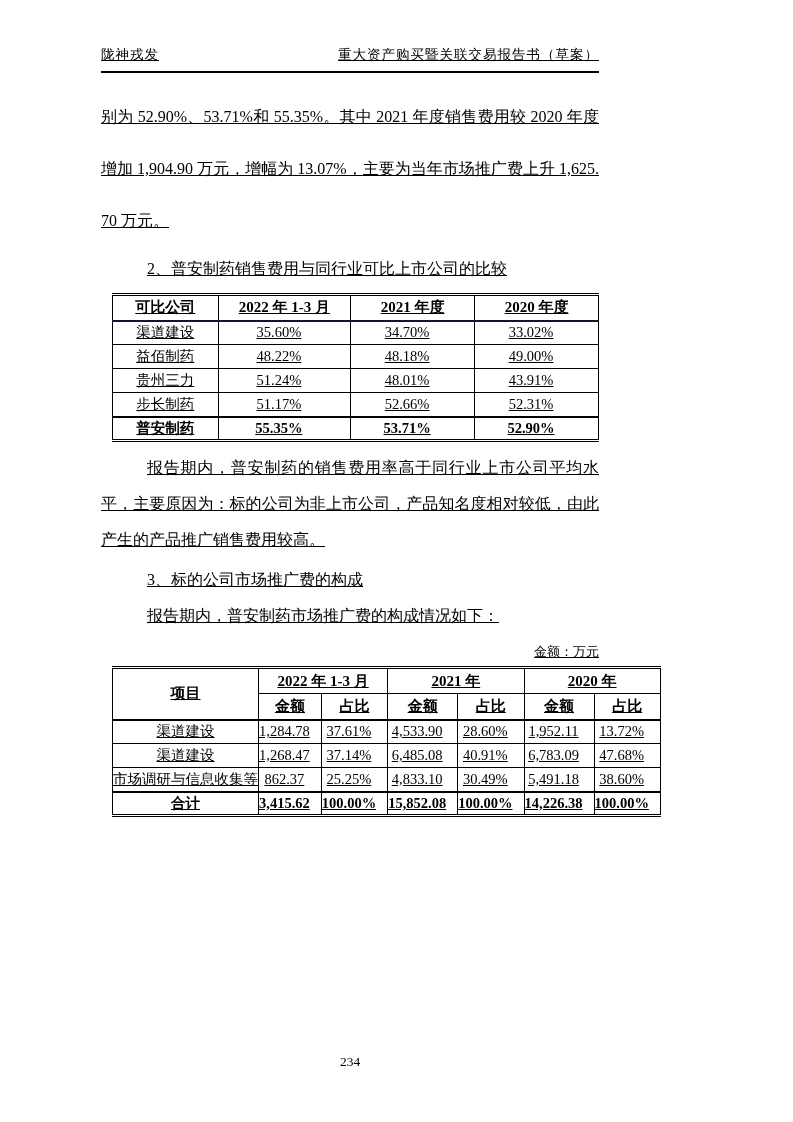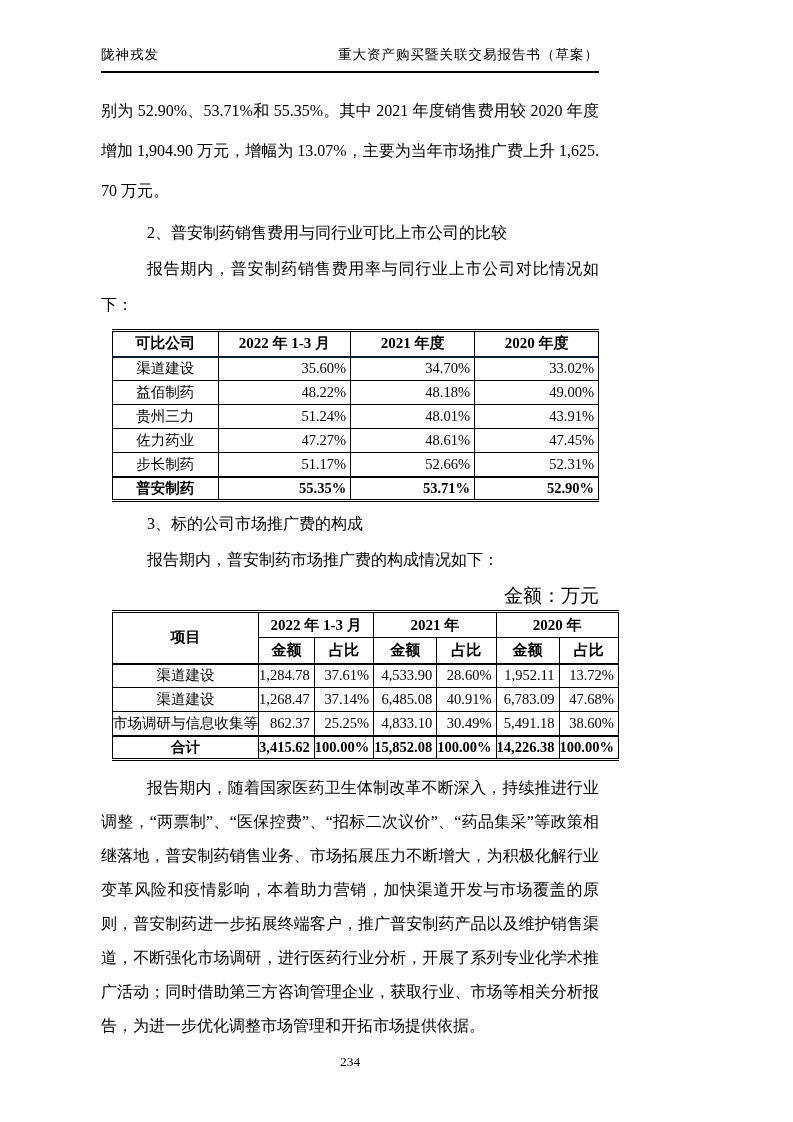--- a/index.html
+++ b/index.html
@@ -1,50 +1,50 @@
 <!DOCTYPE html>
 <html><head>
 <meta charset="utf-8">
 <style>
   html,body{margin:0;padding:0;background:#ffffff;}
   body{
     width:793px;height:1122px;position:relative;overflow:hidden;
     font-family:"Liberation Serif","DejaVu Serif",serif;color:#000;
   }
-  .page{box-sizing:border-box;width:700px;height:1122px;padding:46px 101px 0 101px;position:relative;}
+  .page{box-sizing:border-box;width:700px;height:1122px;padding:46px 101px 0 101px;position:relative;text-decoration:underline;}
   
   .hdr{
     display:flex;justify-content:space-between;align-items:flex-end;
     font-size:13.5px;letter-spacing:1px;
     padding-bottom:7px;border-bottom:2px solid #000;
   }
   
   .para{
     font-size:16px;line-height:36px;margin:0;
     text-align:justify;word-break:break-all;
   }
-  .para-first{line-height:40px;margin-top:18px;}
+  .para-first{line-height:52px;margin-top:18px;}
   .indent{text-indent:46px;}
   .heading{text-indent:46px;margin-top:4px;}
   .p-after-table{margin-top:8px;}
   .last-para{line-height:34px;margin-top:10px;}
   
-  .unit{font-size:19px;text-align:right;line-height:24px;margin-top:6px;margin-bottom:2px;}
+  .unit{font-size:13px;text-align:right;line-height:24px;margin-top:6px;margin-bottom:2px;}
   
   table.tbl{
     border-collapse:collapse;table-layout:fixed;margin-left:11px;margin-top:6px;
     border-top:3px double #000;border-bottom:3px double #000;
   }
   .tbl th,.tbl td{
     border:1px solid #000;box-sizing:border-box;
     font-size:14.5px;height:24px;padding:0;overflow:hidden;white-space:nowrap;
   }
   .tbl th{font-weight:bold;font-size:15px;text-align:center;height:26px;}
   .tbl td.lbl{text-align:center;}
-  .tbl td.num{text-align:right;padding-right:4px;}
+  .tbl td.num{text-align:center;padding-right:11px;}
   .tbl tr.sum td{font-weight:bold;border-top:2px solid #000;}
   .tbl tr.head th{border-bottom:2px solid #0f172a;}
   .tbl2 tr.head2 th{border-bottom:2px solid #000;}
   
   .pageno{
     position:absolute;left:0;right:0;bottom:52px;
     text-align:center;font-size:13.5px;
   }
 </style>
 </head>
@@ -54,21 +54,20 @@
 
   <div class="hdr">
     <span>陇神戎发</span>
     <span>重大资产购买暨关联交易报告书（草案）</span>
   </div>
 
   <p class="para para-first">别为 52.90%、53.71%和 55.35%。其中 2021 年度销售费用较 2020 年度增加 1,904.90 万元，增幅为 13.07%，主要为当年市场推广费上升 1,625.70 万元。</p>
 
   <p class="para heading">2、普安制药销售费用与同行业可比上市公司的比较</p>
 
-  <p class="para indent">报告期内，普安制药销售费用率与同行业上市公司对比情况如下：</p>
 
   <table class="tbl tbl1">
     <colgroup>
         <col style="width:126px">
         <col style="width:151px">
         <col style="width:151px">
         <col style="width:151px">
       </colgroup>
     <thead>
       <tr class="head">
@@ -91,40 +90,35 @@
         <td class="num">48.18%</td>
         <td class="num">49.00%</td>
       </tr>
       <tr>
         <td class="lbl">贵州三力</td>
         <td class="num">51.24%</td>
         <td class="num">48.01%</td>
         <td class="num">43.91%</td>
       </tr>
       <tr>
-        <td class="lbl">佐力药业</td>
-        <td class="num">47.27%</td>
-        <td class="num">48.61%</td>
-        <td class="num">47.45%</td>
-      </tr>
-      <tr>
         <td class="lbl">步长制药</td>
         <td class="num">51.17%</td>
         <td class="num">52.66%</td>
         <td class="num">52.31%</td>
       </tr>
       <tr class="sum">
         <td class="lbl">普安制药</td>
         <td class="num">55.35%</td>
         <td class="num">53.71%</td>
         <td class="num">52.90%</td>
       </tr>
     </tbody>
   </table>
 
+  <p class="para indent p-after-table">报告期内，普安制药的销售费用率高于同行业上市公司平均水平，主要原因为：标的公司为非上市公司，产品知名度相对较低，由此产生的产品推广销售费用较高。</p>
 
   <p class="para heading">3、标的公司市场推广费的构成</p>
 
   <p class="para indent">报告期内，普安制药市场推广费的构成情况如下：</p>
 
   <div class="unit">金额：万元</div>
 
   <table class="tbl tbl2" style="margin-top:0;">
     <colgroup>
       <col style="width:147px">
@@ -184,17 +178,16 @@
         <td class="num">3,415.62</td>
         <td class="num">100.00%</td>
         <td class="num">15,852.08</td>
         <td class="num">100.00%</td>
         <td class="num">14,226.38</td>
         <td class="num">100.00%</td>
       </tr>
     </tbody>
   </table>
 
-  <p class="para indent last-para">报告期内，随着国家医药卫生体制改革不断深入，持续推进行业调整，“两票制”、“医保控费”、“招标二次议价”、“药品集采”等政策相继落地，普安制药销售业务、市场拓展压力不断增大，为积极化解行业变革风险和疫情影响，本着助力营销，加快渠道开发与市场覆盖的原则，普安制药进一步拓展终端客户，推广普安制药产品以及维护销售渠道，不断强化市场调研，进行医药行业分析，开展了系列专业化学术推广活动；同时借助第三方咨询管理企业，获取行业、市场等相关分析报告，为进一步优化调整市场管理和开拓市场提供依据。</p>
 
   <div class="pageno">234</div>
 
 </div>
 
 </body></html>

